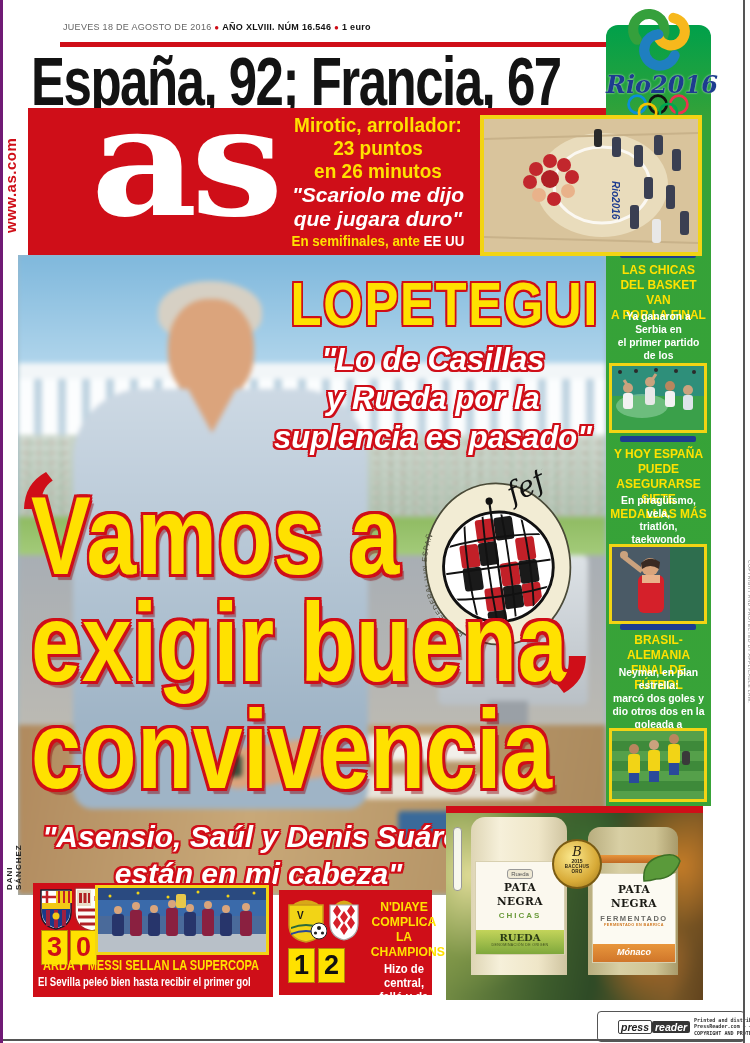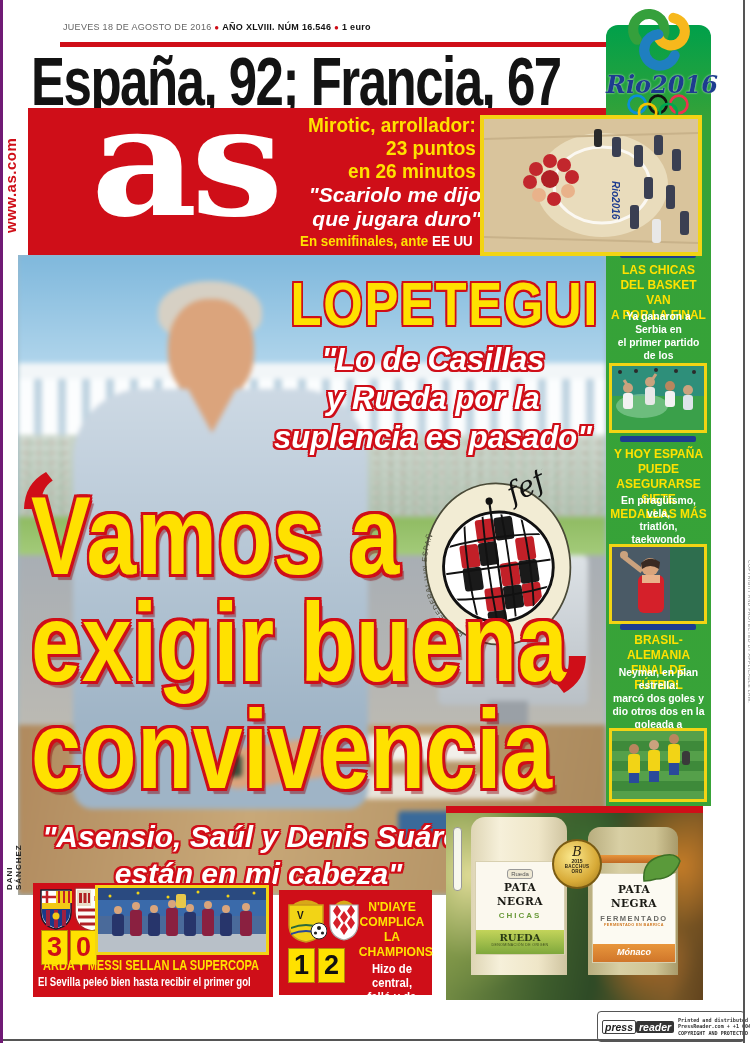--- a/index.html
+++ b/index.html
@@ -16,21 +16,21 @@
   .topbar .dot{color:#cf0e18;font-size:8px;}
   .red-rule{left:57px;top:42px;width:558px;height:5px;background:#cf0e18;}
   .headline{left:28px;top:42px;font-size:68px;font-weight:bold;color:#131313;
             transform:scaleX(.75);transform-origin:left top;letter-spacing:-2px;}
   
   .red-band{left:25px;top:108px;width:578px;height:147px;background:#cf0e18;}
   .as-logo{left:88px;top:86px;font-family:"DejaVu Serif",serif;font-weight:bold;
            font-size:152px;line-height:1;color:#fff;letter-spacing:-6px;transform:scaleX(1.08);transform-origin:left top;z-index:3;}
   .site-vertical{left:-1px;top:105px;width:22px;height:160px;color:#cf0e18;font-weight:bold;font-size:15px;
            writing-mode:vertical-rl;transform:rotate(180deg);text-align:center;letter-spacing:.5px;z-index:4;}
-  .mirotic{left:272px;top:114px;width:206px;text-align:right;z-index:3;}
+  .mirotic{left:272px;top:114px;width:206px;text-align:center;z-index:3;}
   .mir-t{font-size:20px;line-height:23px;font-weight:bold;color:#ffe100;transform:scaleX(.95);transform-origin:center;}
   .mir-q{font-size:21px;line-height:24px;font-weight:bold;font-style:italic;color:#fff;}
   .mir-f{font-size:14.5px;line-height:17px;font-weight:bold;color:#ffe100;margin-top:2px;transform:scaleX(.92);transform-origin:center;}
   .mir-f b{color:#fff;}
   
   .green-col{left:603px;top:25px;width:105px;height:781px;border-radius:12px 12px 0 0;
              background:linear-gradient(#00a04a,#35a238 12%,#38a338);z-index:1;}
   .rio-word{left:603px;top:70px;width:105px;text-align:center;z-index:2;
             font-family:"DejaVu Serif",serif;font-style:italic;font-weight:bold;font-size:24px;color:#1d3c8f;
             text-shadow:0 0 2px #e8f4e8;}
@@ -62,21 +62,21 @@
   
   .panel{background:#cf0e18;z-index:6;}
   .panel-left{left:30px;top:883px;width:240px;height:114px;}
   .panel-mid{left:276px;top:890px;width:153px;height:105px;}
   .score-box{position:absolute;width:25px;height:33px;background:#ffe100;border:1px solid #b8860b;
              font-weight:bold;font-size:27px;text-align:center;line-height:32px;}
   .pl-title{position:absolute;left:10px;top:74px;color:#ffe100;font-weight:bold;font-size:14px;white-space:nowrap;
             transform:scaleX(.79);transform-origin:left top;}
   .pl-sub{position:absolute;left:5px;top:91px;color:#fff;font-weight:bold;font-size:13px;white-space:nowrap;
           transform:scaleX(.74);transform-origin:left top;}
-  .pm-text{position:absolute;left:76px;top:9px;width:74px;text-align:center;}
+  .pm-text{position:absolute;left:88px;top:9px;width:74px;text-align:center;}
   .pm-title{color:#ffe100;font-weight:bold;font-size:13.5px;line-height:15px;transform:scaleX(.9);transform-origin:center top;}
   .pm-body{color:#fff;font-weight:bold;font-size:12.5px;line-height:14px;margin-top:3px;transform:scaleX(.9);transform-origin:center top;}
   .panel-photo{position:absolute;left:62px;top:2px;width:168px;height:64px;border:3px solid #f2d414;overflow:hidden;background:#4a6a9a;}
   
   .ad-rule{left:443px;top:806px;width:257px;height:7px;background:#cf0e18;z-index:6;}
   .ad{left:443px;top:813px;width:257px;height:187px;z-index:6;overflow:hidden;background:#3e5a2e;}
   .ad-bg{position:absolute;left:-10px;top:-10px;right:-10px;bottom:-10px;filter:blur(3px);
      background:
       radial-gradient(90px 120px at 12% 35%,rgba(235,228,160,.9),rgba(150,170,80,.35) 70%,transparent),
       radial-gradient(80px 90px at 88% 30%,rgba(210,130,40,.85),rgba(120,80,30,.4) 70%,transparent),
@@ -103,21 +103,21 @@
          text-align:center;color:#2a2212;z-index:2;}
   .medal .b{font-family:"DejaVu Serif",serif;font-style:italic;font-size:13px;line-height:12px;margin-top:5px;}
   .medal .y{font-size:5px;font-weight:bold;}
   .medal .t{font-size:4.5px;font-weight:bold;letter-spacing:.3px;}
   .thermo{position:absolute;left:7px;top:14px;width:7px;height:62px;background:rgba(255,255,255,.85);border-radius:4px;border:1px solid #999;}
   .ad-bar{position:absolute;left:0;bottom:0;width:100%;height:27px;background:#3d7a4a;text-align:center;
           color:#e9f2e4;font-style:italic;font-size:17px;line-height:26px;letter-spacing:1px;}
   
   .pr-box{left:594px;top:1011px;width:146px;height:29px;background:#fff;border:1px solid #555;border-radius:4px;z-index:7;
           display:flex;align-items:center;}
-  .pr-logo{margin-left:4px;font-size:10.5px;font-weight:bold;font-style:italic;white-space:nowrap;text-align:center;}
+  .pr-logo{margin-left:20px;font-size:10.5px;font-weight:bold;font-style:italic;white-space:nowrap;text-align:center;}
   .pr-press{color:#222;border:1px solid #444;border-radius:2px;padding:0 2px;}
   .pr-reader{color:#fff;background:#343434;border-radius:2px;padding:0 3px;}
   .pr-lines{margin-left:4px;font-size:5.5px;line-height:6.5px;font-weight:bold;color:#333;font-family:"DejaVu Sans Mono",monospace;white-space:nowrap;transform:scaleX(.92);transform-origin:left center;}
   
   .v-rule{left:740px;top:0;width:2px;height:1043px;background:#555;z-index:8;}
   .h-rule{left:0;top:1039px;width:742px;height:2px;background:#555;z-index:8;}
   .side-copy{left:743px;top:560px;width:7px;height:220px;writing-mode:vertical-rl;font-size:5px;color:#888;letter-spacing:.4px;z-index:9;}
 </style>
 </head>
 <body>

